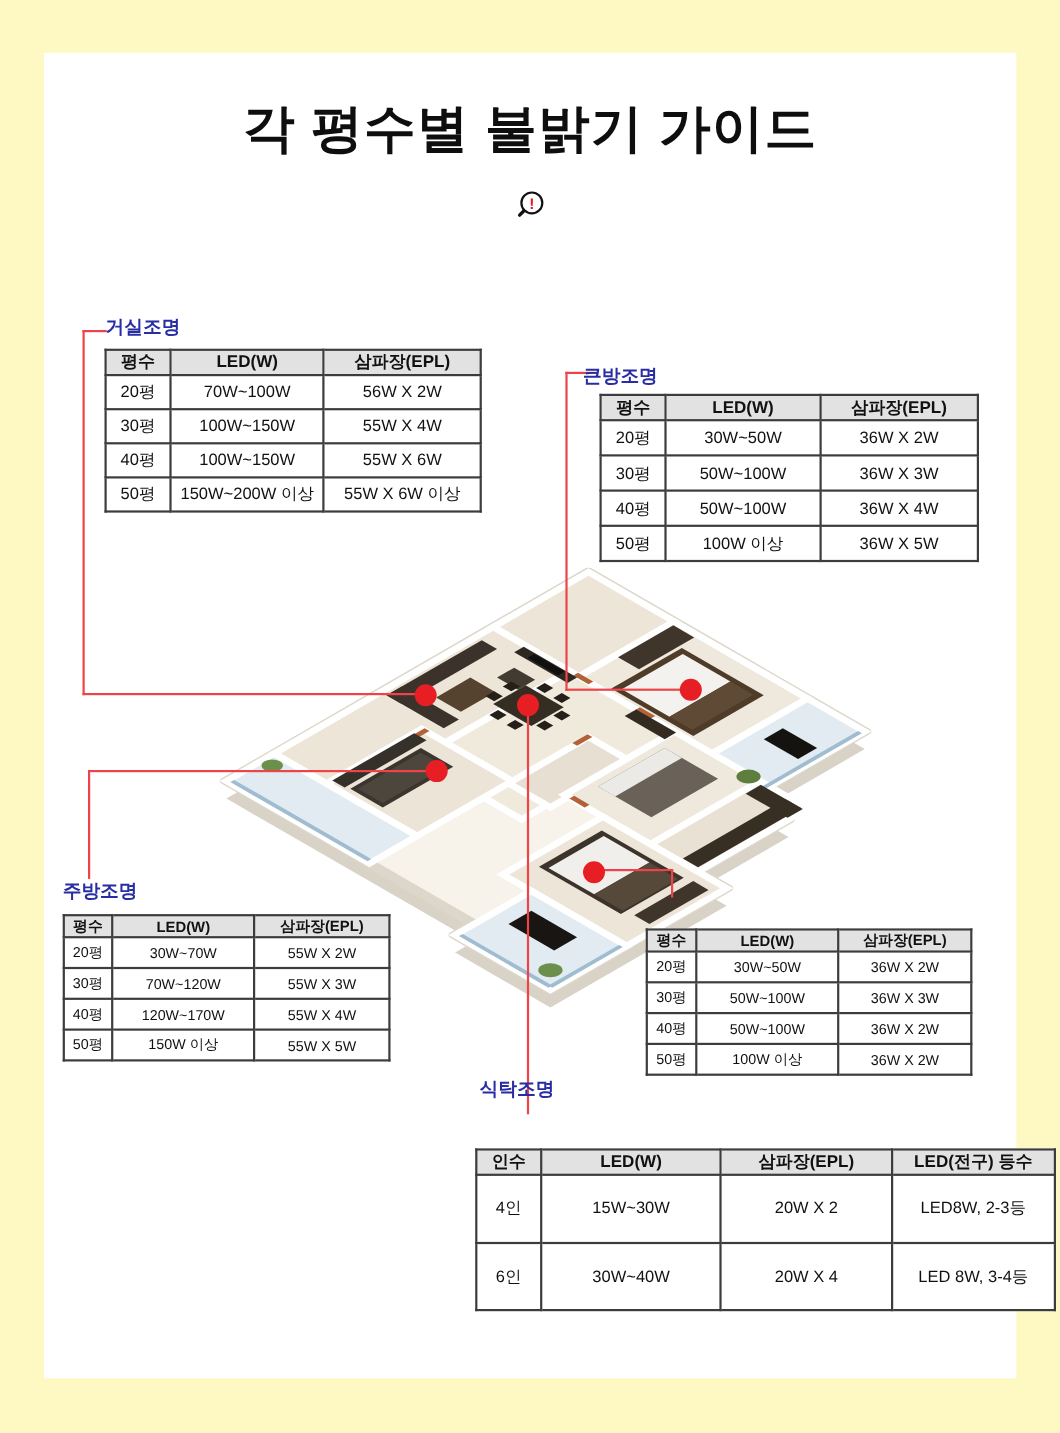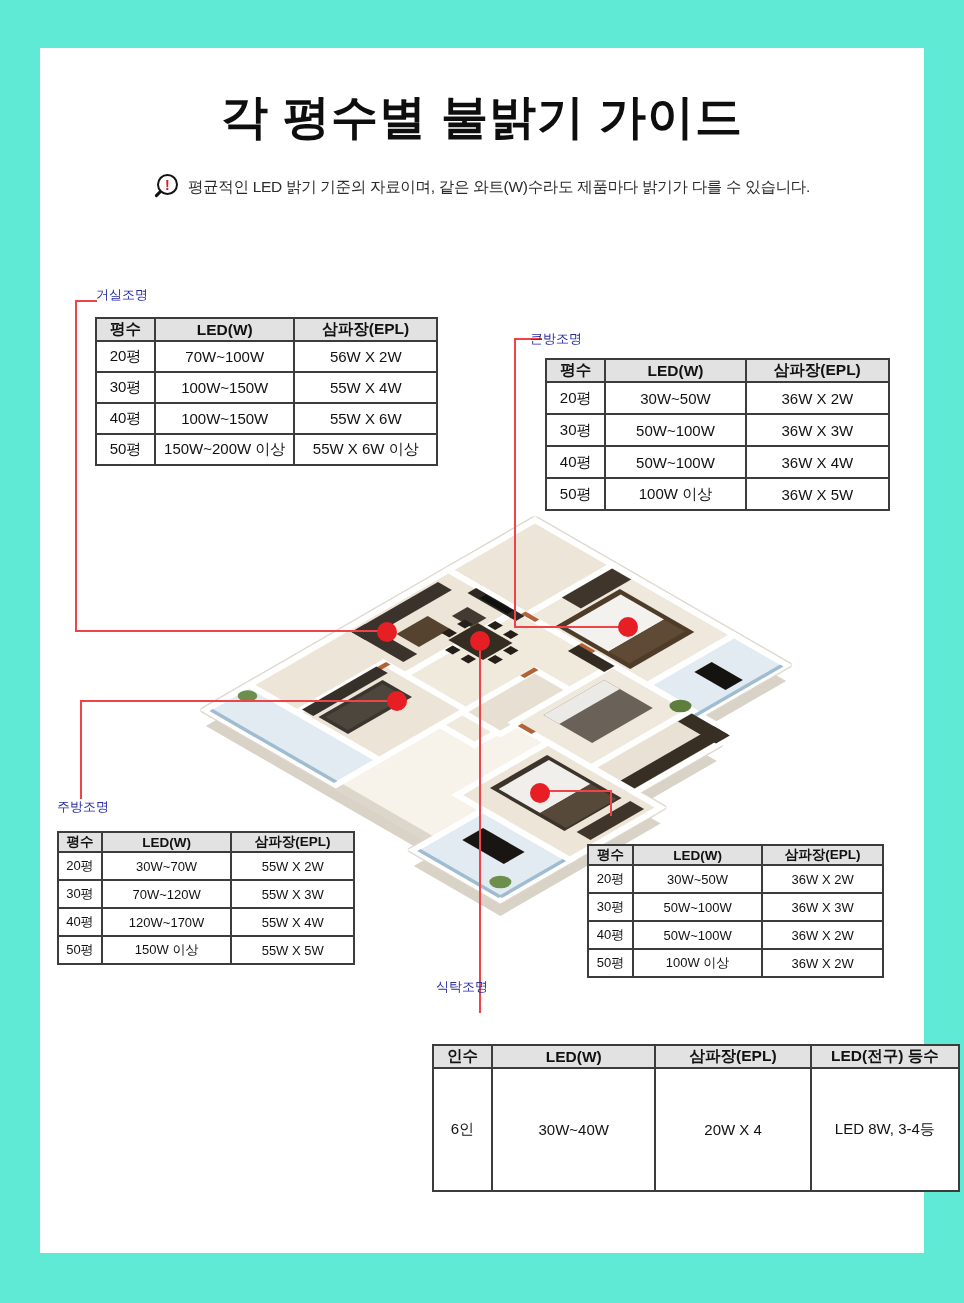--- a/index.html
+++ b/index.html
@@ -1,33 +1,33 @@
 <!DOCTYPE html>
 <html><head>
 <meta charset="utf-8">
 <style>
   html,body{margin:0;padding:0;}
   body{font-family:"Liberation Sans","DejaVu Sans",sans-serif;}
-  .page{position:relative;width:964px;height:1303px;background:#5eead4;overflow:hidden;}
+  .page{position:relative;width:964px;height:1303px;background:#fef9c3;overflow:hidden;}
   .panel{position:absolute;left:40px;top:48px;width:884px;height:1205px;background:#ffffff;}
 
   .title{position:absolute;left:40px;top:86px;width:884px;text-align:center;
          font-size:47px;font-weight:800;color:#0e0e0e;letter-spacing:1px;}
 
   .notice{position:absolute;left:40px;top:174px;width:884px;display:flex;
           align-items:center;justify-content:center;gap:10px;}
   .notice-text{font-size:15.5px;color:#2b2b2b;letter-spacing:-0.3px;}
   .mag{position:relative;width:24px;height:26px;flex:0 0 auto;}
   .mag .lens{position:absolute;left:3px;top:0;width:17px;height:17px;border:2.6px solid #111;
              border-radius:50%;display:flex;align-items:center;justify-content:center;}
   .mag .bang{color:#e8121c;font-weight:800;font-size:14px;line-height:1;}
   .mag .handle{position:absolute;left:0px;top:18px;width:8px;height:3.4px;background:#111;
                transform:rotate(135deg);border-radius:2px;}
 
-  .sec-label{position:absolute;font-size:13px;font-weight:400;color:#282da3;white-space:nowrap;}
+  .sec-label{position:absolute;font-size:17px;font-weight:700;color:#282da3;white-space:nowrap;}
   #lbl-living{left:96px;top:286px;}
   #lbl-big{left:530px;top:330px;}
   #lbl-kitchen{left:57px;top:798px;}
   #lbl-small{left:587px;top:853px;}
   #lbl-dining{left:436px;top:978px;}
 
   .tblbox{position:absolute;}
   #tb-living{left:95px;top:317px;width:343px;height:149px;}
   #tb-big{left:545px;top:358px;width:345px;height:153px;}
   #tb-kitchen{left:57px;top:831px;width:298px;height:134px;}
@@ -57,21 +57,20 @@
 
   <div class="title">각 평수별 불밝기 가이드</div>
 
   <div class="notice">
     <span class="mag">
       <span class="lens">
           <span class="bang">!</span>
         </span>
       <span class="handle"></span>
     </span>
-    <span class="notice-text">평균적인 LED 밝기 기준의 자료이며, 같은 와트(W)수라도 제품마다 밝기가 다를 수 있습니다.</span>
   </div>
 
   <svg class="fp" viewBox="0 0 620 520" xmlns="http://www.w3.org/2000/svg">
     <g transform="translate(345,15) matrix(0.866,0.5,-0.866,0.5,0,0)">
 
       <polygon points="0,0 290,0 290,120 330,120 330,215 360,215 360,400 260,400 260,380 0,380" transform="translate(16,16)" fill="#cbc3b4" opacity="0.75"></polygon>
 
       <polygon points="0,0 290,0 290,120 330,120 330,215 360,215 360,400 260,400 260,380 0,380" fill="#f7f3ea" stroke="#ddd7cb" stroke-width="10" stroke-linejoin="round"></polygon>
 
       <rect x="0" y="0" width="90" height="100" fill="#ece5d8" stroke="#ffffff" stroke-width="7"></rect>
@@ -351,20 +350,26 @@
         <thead>
           <tr>
             <th>인수</th>
             <th>LED(W)</th>
             <th>삼파장(EPL)</th>
             <th>LED(전구) 등수</th>
           </tr>
         </thead>
         <tbody>
           <tr>
+            <td>4인</td>
+            <td>15W~30W</td>
+            <td>20W X 2</td>
+            <td>LED8W, 2-3등</td>
+          </tr>
+          <tr>
             <td>6인</td>
             <td>30W~40W</td>
             <td>20W X 4</td>
             <td>LED 8W, 3-4등</td>
           </tr>
         </tbody>
       </table>
     </div>
 </div>
 

